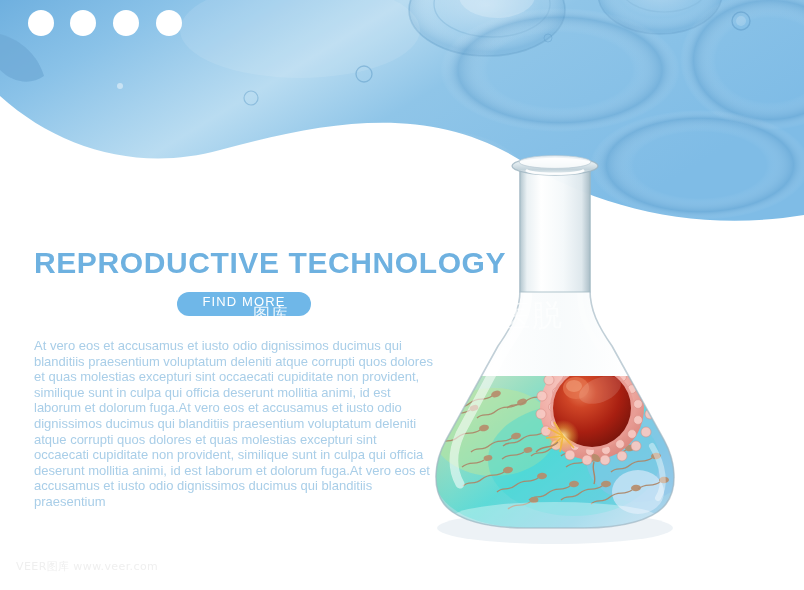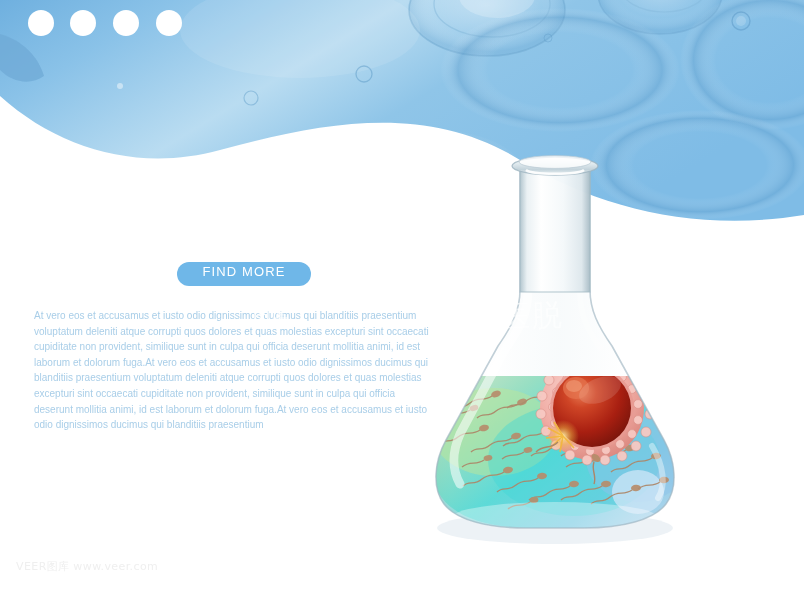--- a/index.html
+++ b/index.html
@@ -77,21 +77,21 @@
     font-size: 13px;
     letter-spacing: 1.1px;
     padding: 2px 26px 7px 26px;
     border-radius: 14px;
     border: none;
     cursor: pointer;
     font-family: "Liberation Sans", sans-serif;
   }
   #body-copy {
     margin: 22px 0 0 0;
-    font-size: 10px;
+    font-size: 13px;
     line-height: 15.6px;
     color: #A9CEE8;
     width: 400px;
     text-align: left;
   }
 
   
   #flask-figure {
     position: absolute;
     left: 424px;
@@ -502,20 +502,21 @@
       <ellipse cx="131" cy="26" rx="43" ry="9" fill="none" stroke="#9EB4C0" stroke-opacity="0.8" stroke-width="1.3"></ellipse>
       <ellipse cx="131" cy="22" rx="36" ry="6.4" fill="#FFFFFF" fill-opacity="0.8"></ellipse>
       <ellipse cx="131" cy="22" rx="36" ry="6.4" fill="none" stroke="#B6C8D2" stroke-opacity="0.7" stroke-width="1"></ellipse>
       <path d="M102,30 C108,35 154,35 160,30" stroke="#FFFFFF" stroke-opacity="0.9" stroke-width="2.4" fill="none"></path>
     </svg>
   </div>
 
   <div class="watermark-cn-big">医脱</div>
 
   <div id="copy-block">
+    <h1 id="title-line-1">REPRODUCTIVE TECHNOLOGY</h1>
 
     <div id="find-more-wrap">
       <button id="find-more-button">FIND MORE</button>
     </div>
 
     <p id="body-copy">At vero eos et accusamus et iusto odio dignissimos ducimus qui blanditiis praesentium voluptatum deleniti atque corrupti quos dolores et quas molestias excepturi sint occaecati cupiditate non provident, similique sunt in culpa qui officia deserunt mollitia animi, id est laborum et dolorum fuga.At vero eos et accusamus et iusto odio dignissimos ducimus qui blanditiis praesentium voluptatum deleniti atque corrupti quos dolores et quas molestias excepturi sint occaecati cupiditate non provident, similique sunt in culpa qui officia deserunt mollitia animi, id est laborum et dolorum fuga.At vero eos et accusamus et iusto odio dignissimos ducimus qui blanditiis praesentium</p>
   </div>
 
   <div class="watermark-over-title">图库</div>
 

